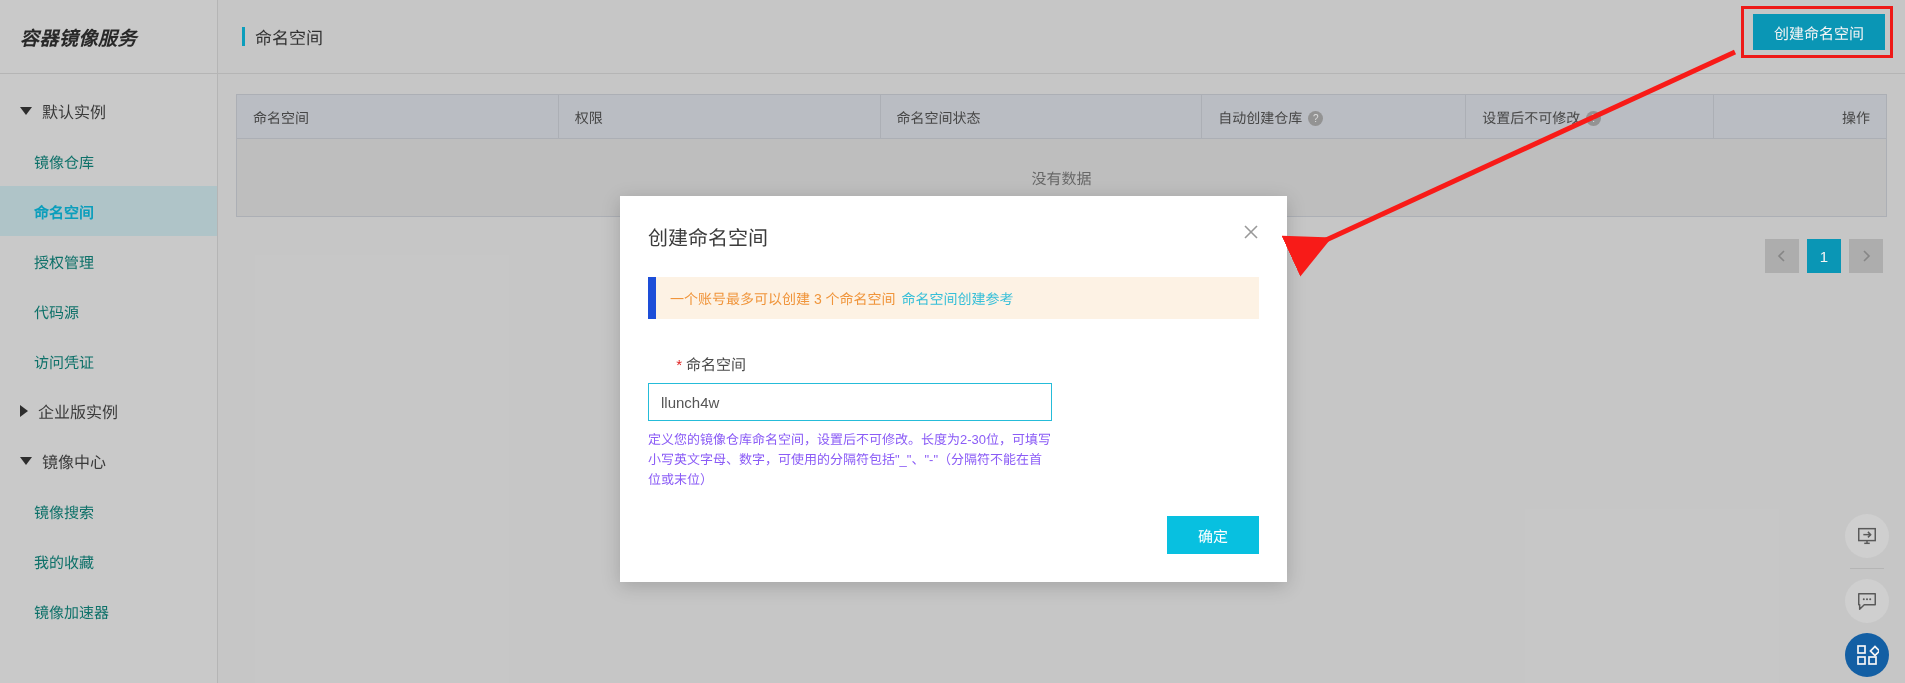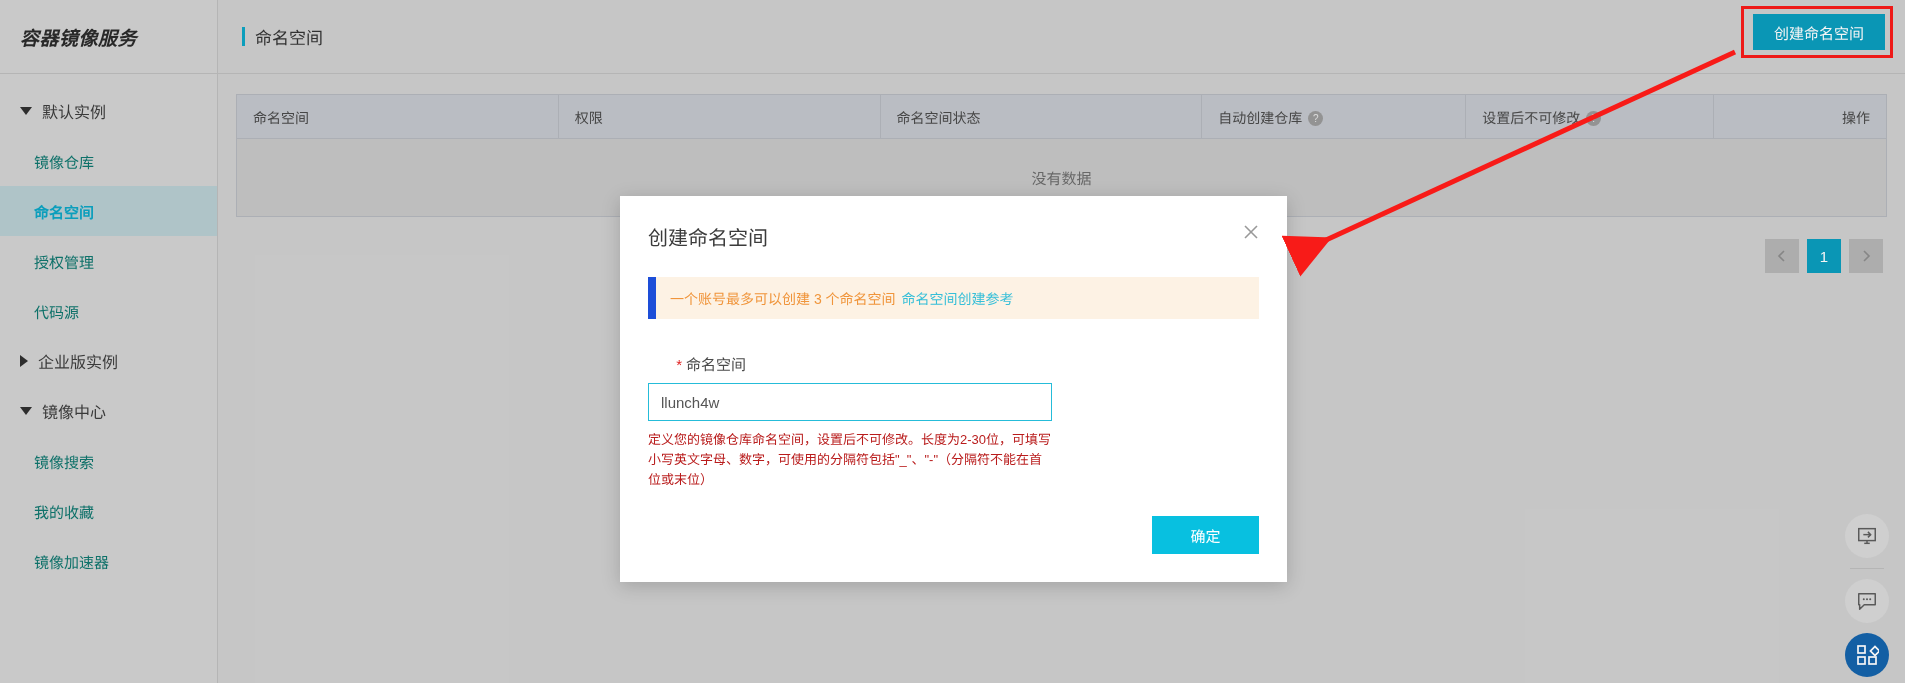--- a/index.html
+++ b/index.html
@@ -215,29 +215,29 @@
     border: 1px solid #25bcd9;
     padding: 0 12px;
     font-size: 15px; color: #555;
     font-family: inherit;
     outline: none;
     background: #fff;
   }
   .field-hint {
     margin-top: 9px;
     font-size: 13px;
-    color: #b91c1c;
+    color: #8b5cf6;
     line-height: 1.55;
     width: 404px;
   }
   .modal-foot {
     position: absolute; right: 28px; bottom: 28px;
   }
   .ok-btn {
-    width: 107px; height: 38px;
+    width: 92px; height: 38px;
     background: #08c0e0; color: #fff;
     border: none; font-size: 15px;
     font-family: inherit; cursor: pointer;
   }
 
   
   .arrow-svg {
     position: absolute; left: 0; top: 0;
     width: 1905px; height: 683px;
     pointer-events: none;
@@ -262,20 +262,23 @@
         <span>镜像仓库</span>
       </div>
       <div class="nav-item active">
         <span>命名空间</span>
       </div>
       <div class="nav-item">
         <span>授权管理</span>
       </div>
       <div class="nav-item">
         <span>代码源</span>
+      </div>
+      <div class="nav-item">
+        <span>访问凭证</span>
       </div>
 
       <div class="nav-group">
         <span class="caret right"></span>
         <span>企业版实例</span>
       </div>
 
       <div class="nav-group">
         <span class="caret down"></span>
         <span>镜像中心</span>

